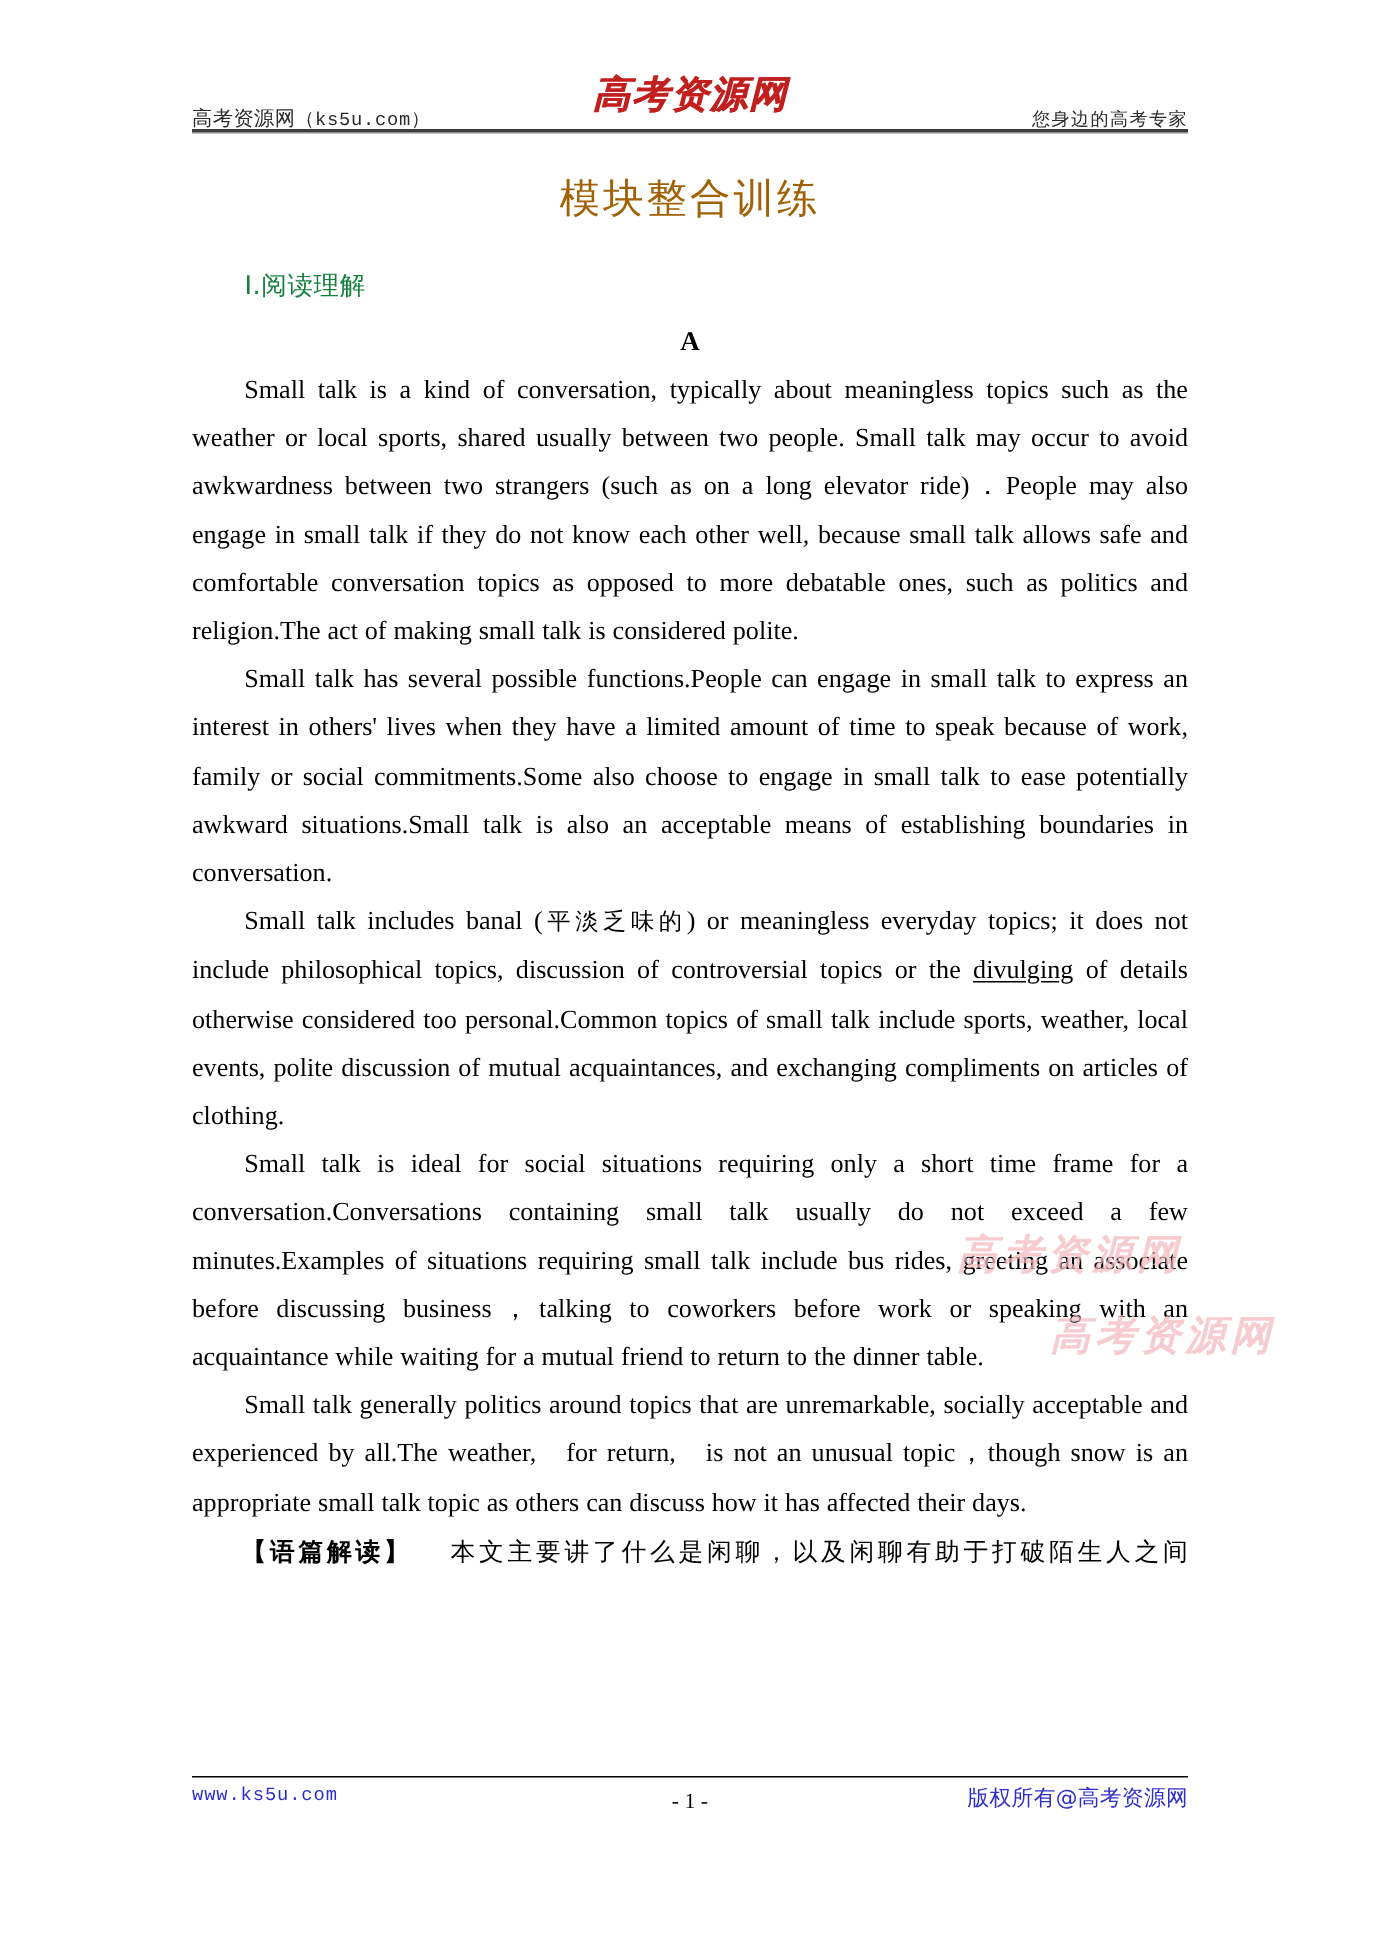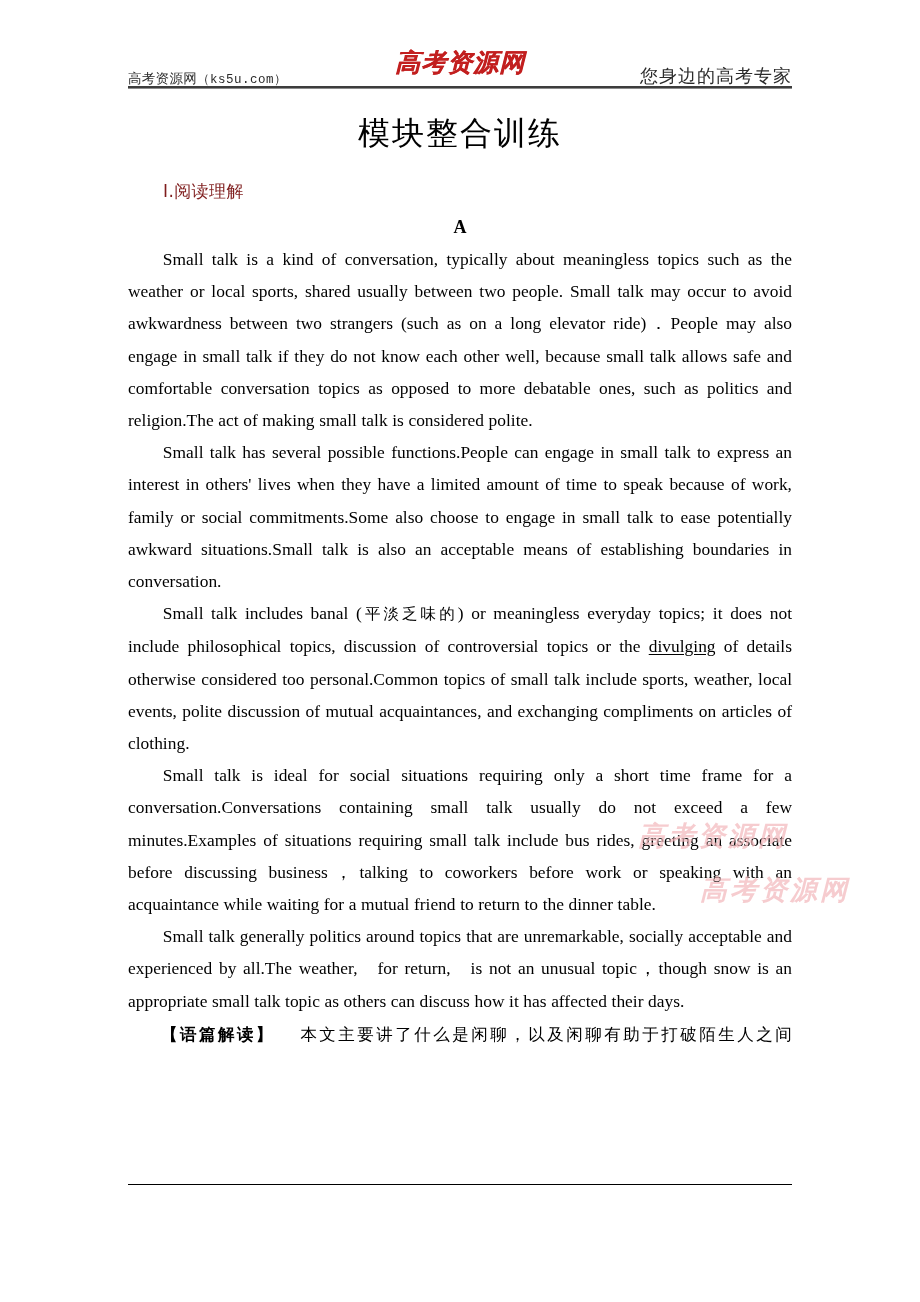--- a/index.html
+++ b/index.html
@@ -53,21 +53,21 @@
   .hdr-left .url {
     font-family: "Liberation Mono", "DejaVu Sans Mono", monospace;
     font-size: 12.5px;
     letter-spacing: 0.5px;
   }
   .hdr-right {
     position: absolute;
     right: 0;
     bottom: 0;
     font-family: "Liberation Sans", "DejaVu Sans", sans-serif;
-    font-size: 18px;
+    font-size: 12px;
     color: #2b2b2b;
     white-space: nowrap;
     letter-spacing: 1px;
   }
   .hdr-logo {
     position: absolute;
     left: 50%;
     transform: translateX(-50%);
     top: -4px;
     font-family: "DejaVu Serif", serif;
@@ -81,36 +81,36 @@
   }
 
   
   .doc-title {
     position: absolute;
     left: 128px;
     top: 110px;
     width: 664px;
     text-align: center;
     font-family: "DejaVu Sans", "Liberation Sans", sans-serif;
-    font-size: 32px;
+    font-size: 27px;
     line-height: 46px;
     letter-spacing: 2px;
-    color: #000000;
+    color: #a16207;
     font-weight: 400;
   }
 
   
   .section-heading {
     position: absolute;
     left: 163px;
     top: 178px;
     font-family: "DejaVu Sans", "Liberation Sans", sans-serif;
     font-size: 17px;
     line-height: 26px;
-    color: #7f1d1d;
+    color: #15803d;
     letter-spacing: 0.4px;
   }
 
   
   .passage-label {
     position: absolute;
     left: 128px;
     top: 212px;
     width: 664px;
     text-align: center;
@@ -261,14 +261,19 @@
     <p class="para"><span>Small talk generally politics around topics that are unremarkable, socially acceptable and experienced by all.The weather,</span><span class="wide-gap"></span><span>for return,</span><span class="wide-gap"></span><span>is not an unusual topic，though snow is an appropriate small talk topic as others can discuss how it has affected their days.</span></p>
 
     <p class="analysis"><span class="tag">【语篇解读】</span><span class="gap"></span><span>本文主要讲了什么是闲聊，以及闲聊有助于打破陌生人之间</span></p>
 
   </div>
 
   <div class="watermark wm1">高考资源网</div>
   <div class="watermark wm2">高考资源网</div>
 
   <div class="footer-rule"></div>
+  <div class="footer">
+    <div class="ftr-left">www.ks5u.com</div>
+    <div class="ftr-center">- 1 -</div>
+    <div class="ftr-right">版权所有@高考资源网</div>
+  </div>
 
 </div>
 
 </body></html>

